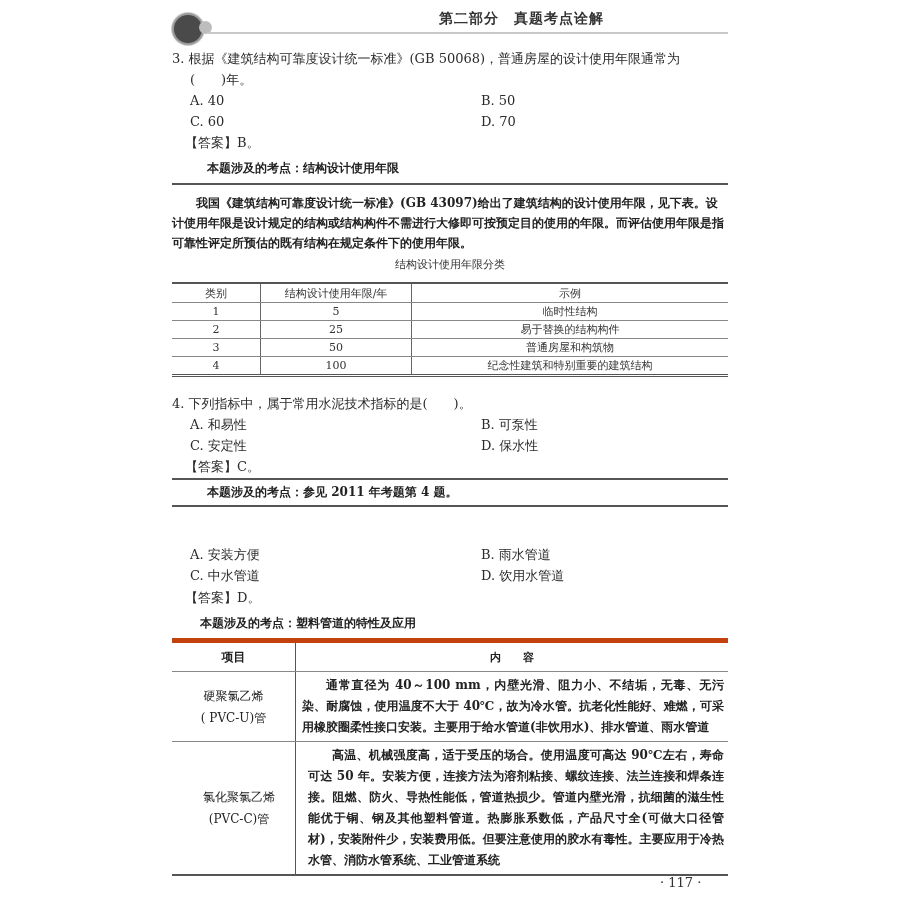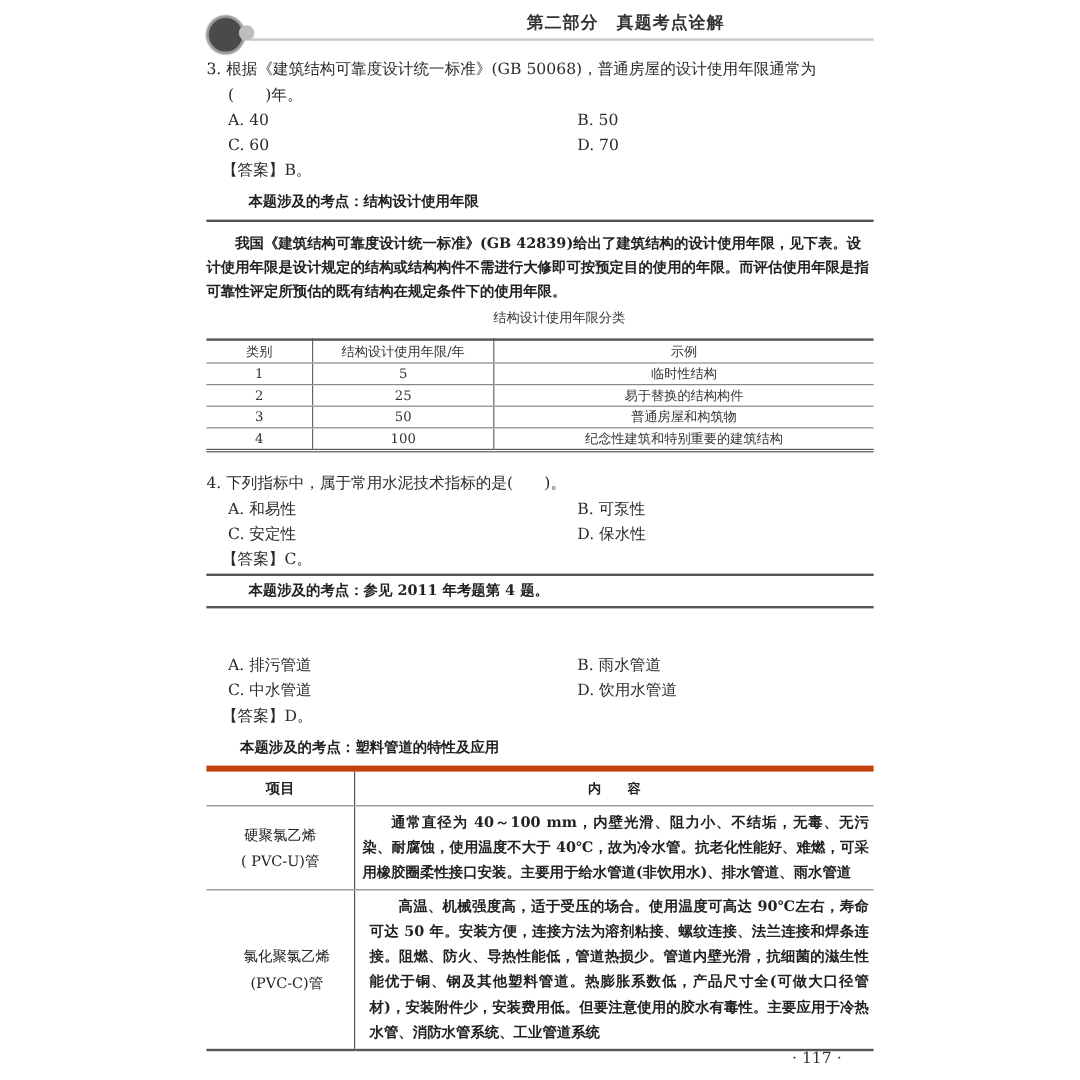--- a/index.html
+++ b/index.html
@@ -60,22 +60,22 @@
   </div>
   <div class="abs q" style="left:190px; top:69px;">(　　)年。</div>
   <div class="abs opt" style="left:190px; top:90px;">A. 40</div>
   <div class="abs opt" style="left:481px; top:90px;">B. 50</div>
   <div class="abs opt" style="left:190px; top:111px;">C. 60</div>
   <div class="abs opt" style="left:481px; top:111px;">D. 70</div>
   <div class="abs opt" style="left:185px; top:132px;">【答案】B。</div>
 
   <div class="abs kd" style="left:207px; top:160px;">本题涉及的考点：结构设计使用年限</div>
   <div class="abs rule" style="top:183px;"></div>
-  <div class="abs para" style="left:172px; top:193px; width:556px;">我国《建筑结构可靠度设计统一标准》(GB 42839)给出了建筑结构的设计使用年限，见下表。设计使用年限是设计规定的结构或结构构件不需进行大修即可按预定目的使用的年限。而评估使用年限是指可靠性评定所预估的既有结构在规定条件下的使用年限。</div>
-  <div class="abs cap" style="left:188px; top:257px; width:556px;text-align:center;">结构设计使用年限分类</div>
+  <div class="abs para" style="left:172px; top:193px; width:556px;">我国《建筑结构可靠度设计统一标准》(GB 43097)给出了建筑结构的设计使用年限，见下表。设计使用年限是设计规定的结构或结构构件不需进行大修即可按预定目的使用的年限。而评估使用年限是指可靠性评定所预估的既有结构在规定条件下的使用年限。</div>
+  <div class="abs cap" style="left:172px; top:257px; width:556px;text-align:center;">结构设计使用年限分类</div>
 
   <table class="t1">
     <thead>
       <tr>
         <th style="width:88px;">类别</th>
         <th style="width:150px;">结构设计使用年限/年</th>
         <th>示例</th>
       </tr>
     </thead>
     <tbody>
@@ -108,21 +108,21 @@
   </div>
   <div class="abs opt" style="left:190px; top:414px;">A. 和易性</div>
   <div class="abs opt" style="left:481px; top:414px;">B. 可泵性</div>
   <div class="abs opt" style="left:190px; top:435px;">C. 安定性</div>
   <div class="abs opt" style="left:481px; top:435px;">D. 保水性</div>
   <div class="abs opt" style="left:185px; top:456px;">【答案】C。</div>
   <div class="abs rule" style="top:478px;"></div>
   <div class="abs kd" style="left:207px; top:484px;">本题涉及的考点：参见 2011 年考题第 4 题。</div>
   <div class="abs rule" style="top:505px;"></div>
 
-  <div class="abs opt" style="left:190px; top:544px;">A. 排污管道</div>
+  <div class="abs opt" style="left:190px; top:544px;">A. 安装方便</div>
   <div class="abs opt" style="left:481px; top:544px;">B. 雨水管道</div>
   <div class="abs opt" style="left:190px; top:565px;">C. 中水管道</div>
   <div class="abs opt" style="left:481px; top:565px;">D. 饮用水管道</div>
   <div class="abs opt" style="left:185px; top:587px;">【答案】D。</div>
   <div class="abs kd" style="left:200px; top:615px;">本题涉及的考点：塑料管道的特性及应用</div>
 
   <table class="t2">
     <thead>
       <tr>
         <th class="c-item">项目</th>

